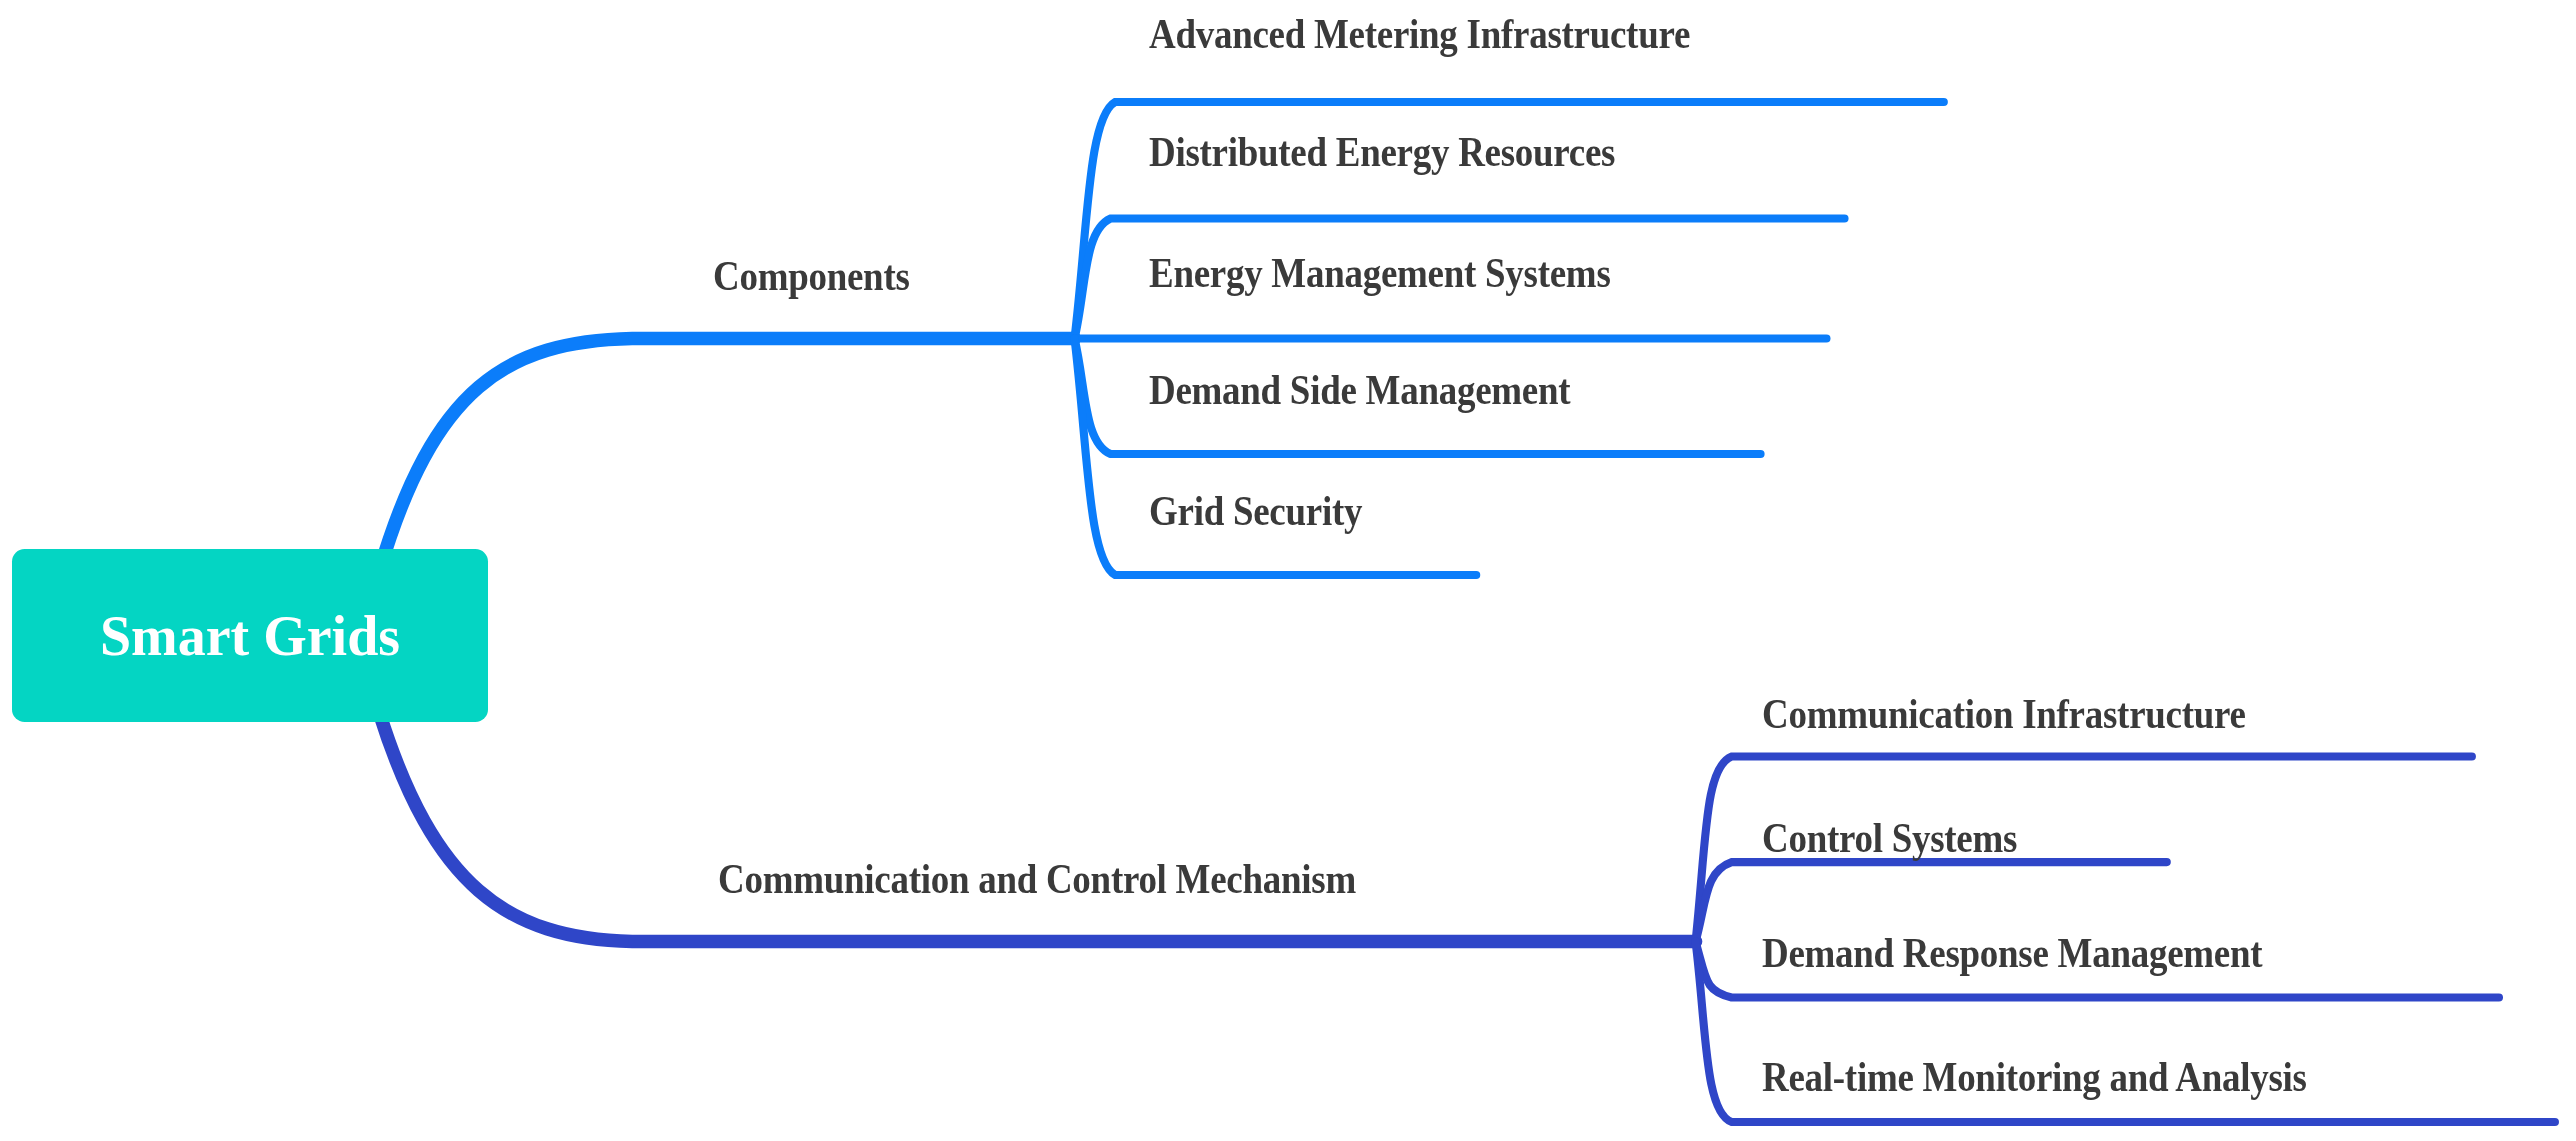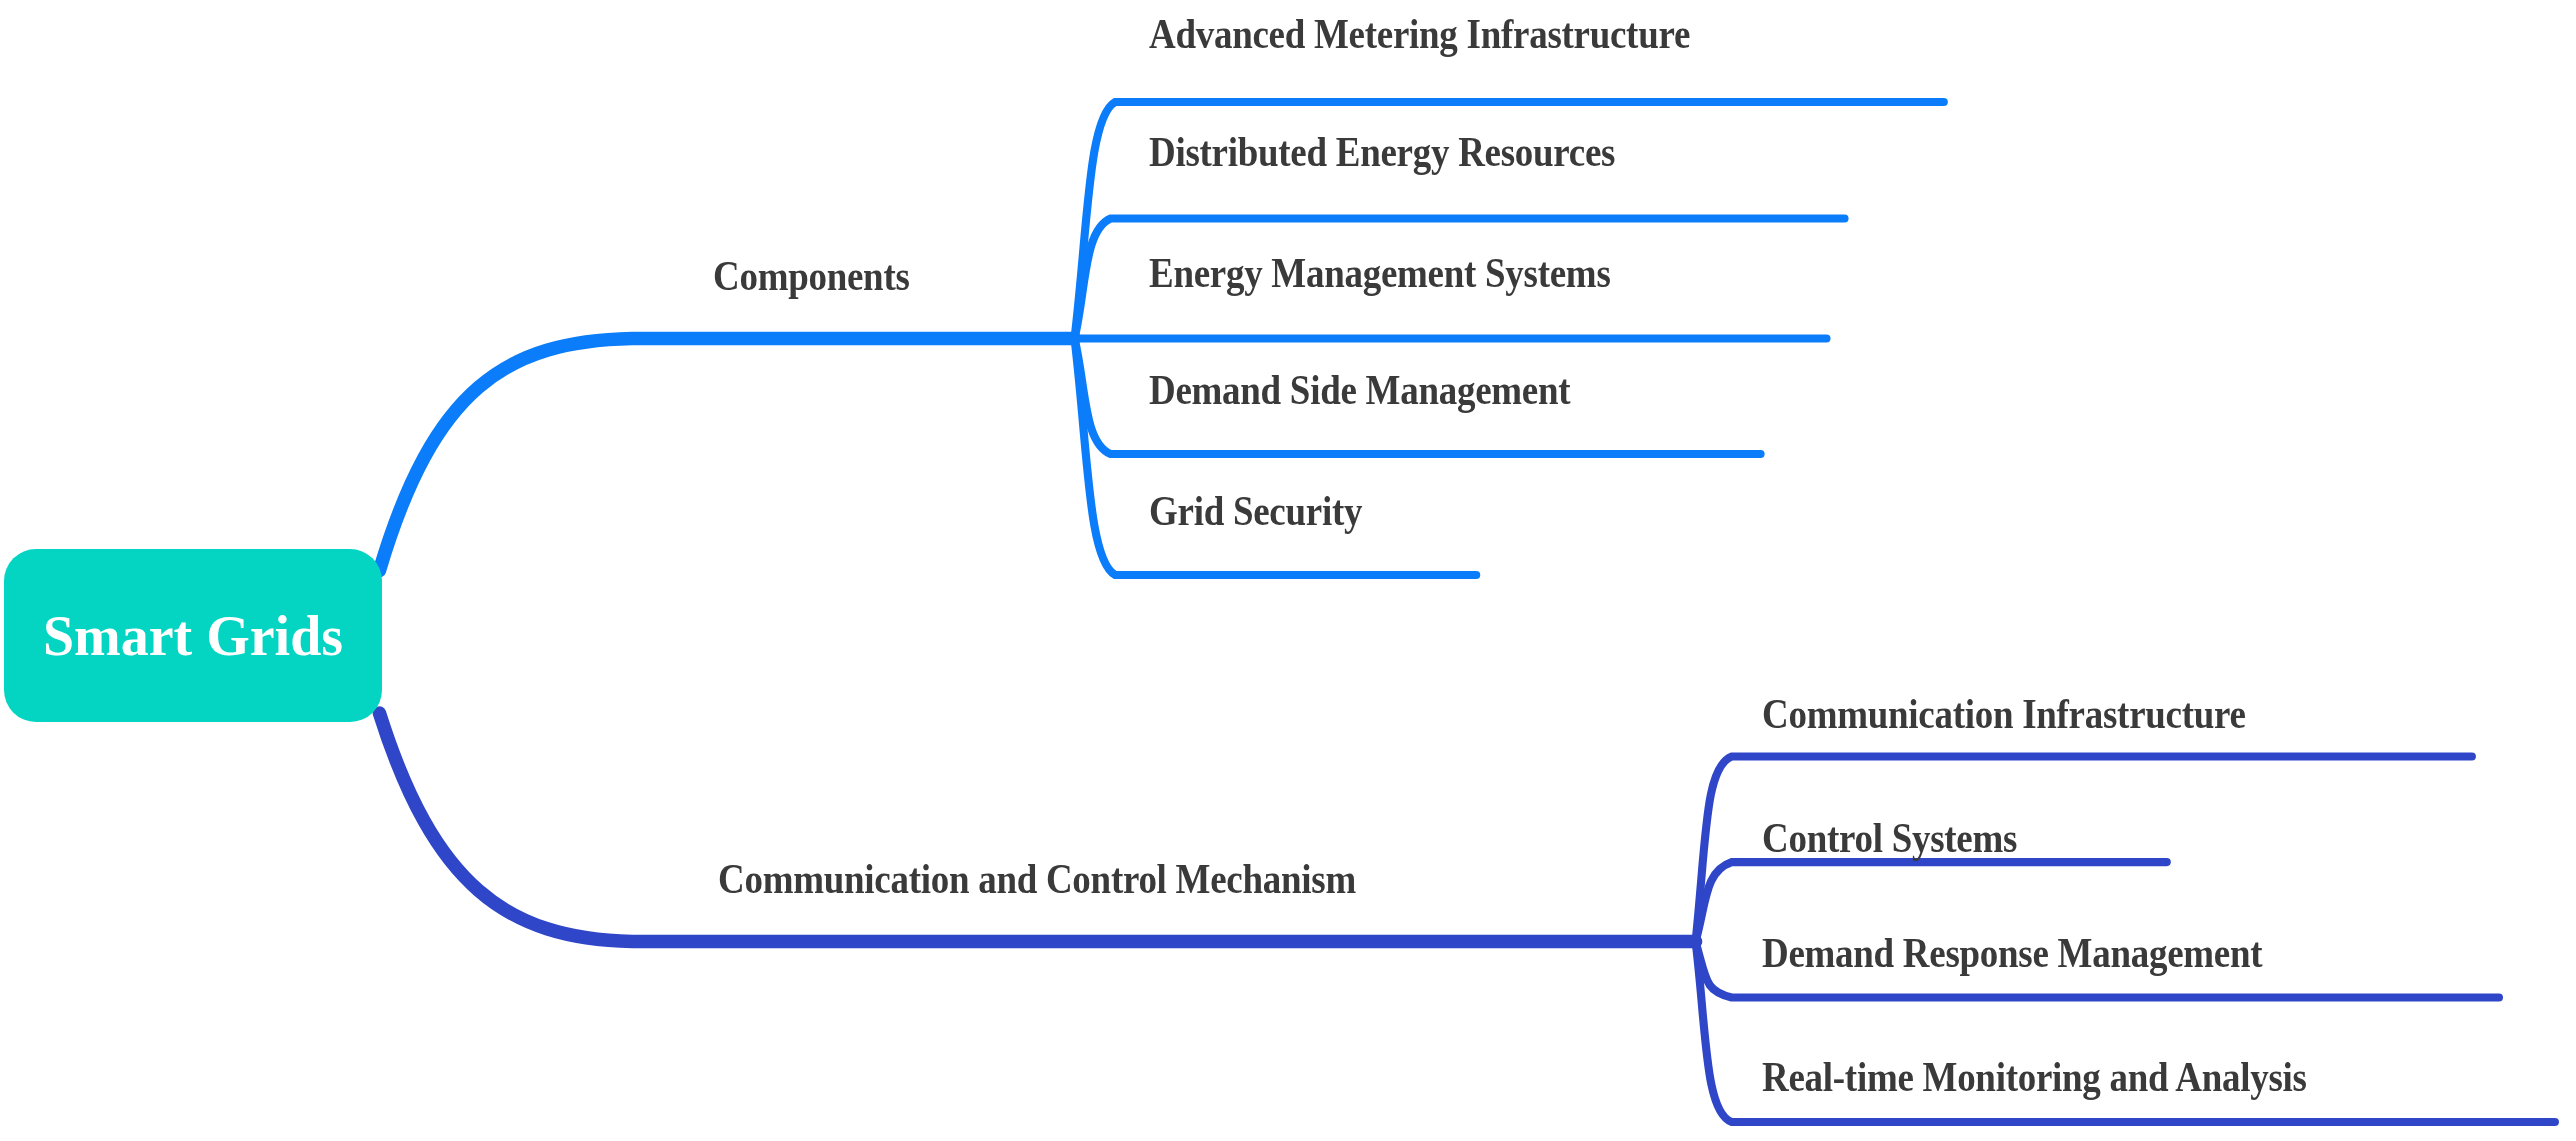--- a/index.html
+++ b/index.html
@@ -73,21 +73,21 @@
 
     <path d="M 420 790 C 480 980 560 1040 700 1043 L 1878 1043" fill="none" stroke="#2f46c8" stroke-width="15" stroke-linecap="round"></path>
     <path d="M 700 1043 L 1878 1043" fill="none" stroke="#2f46c8" stroke-width="9" stroke-linecap="round"></path>
 
     <path d="M 1878 1043 C 1890 930 1888 850 1918 838 L 2738 838" fill="none" stroke="#2f46c8" stroke-width="9" stroke-linecap="round"></path>
     <path d="M 1878 1043 C 1890 1000 1888 965 1918 955 L 2400 955" fill="none" stroke="#2f46c8" stroke-width="9" stroke-linecap="round"></path>
     <path d="M 1878 1043 C 1890 1085 1888 1098 1918 1105 L 2768 1105" fill="none" stroke="#2f46c8" stroke-width="9" stroke-linecap="round"></path>
     <path d="M 1878 1043 C 1890 1140 1888 1232 1918 1243 L 2830 1243" fill="none" stroke="#2f46c8" stroke-width="9" stroke-linecap="round"></path>
   </svg>
 
-  <div class="central-node" style="left:4px; top:549px; width:378px; height:173px;border-radius:32px;">
+  <div class="central-node" style="left:12px; top:549px; width:476px; height:173px;">
     <span class="central-text">Smart Grids</span>
   </div>
 
   <div class="node-label" style="left:713px; top:255px; font-size:42px;">Components</div>
 
   <div class="node-label" style="left:1149px; top:12.6px; font-size:42px;">Advanced Metering Infrastructure</div>
 
   <div class="node-label" style="left:1149px; top:131px; font-size:42px;">Distributed Energy Resources</div>
 
   <div class="node-label" style="left:1149px; top:252px; font-size:42px;">Energy Management Systems</div>

